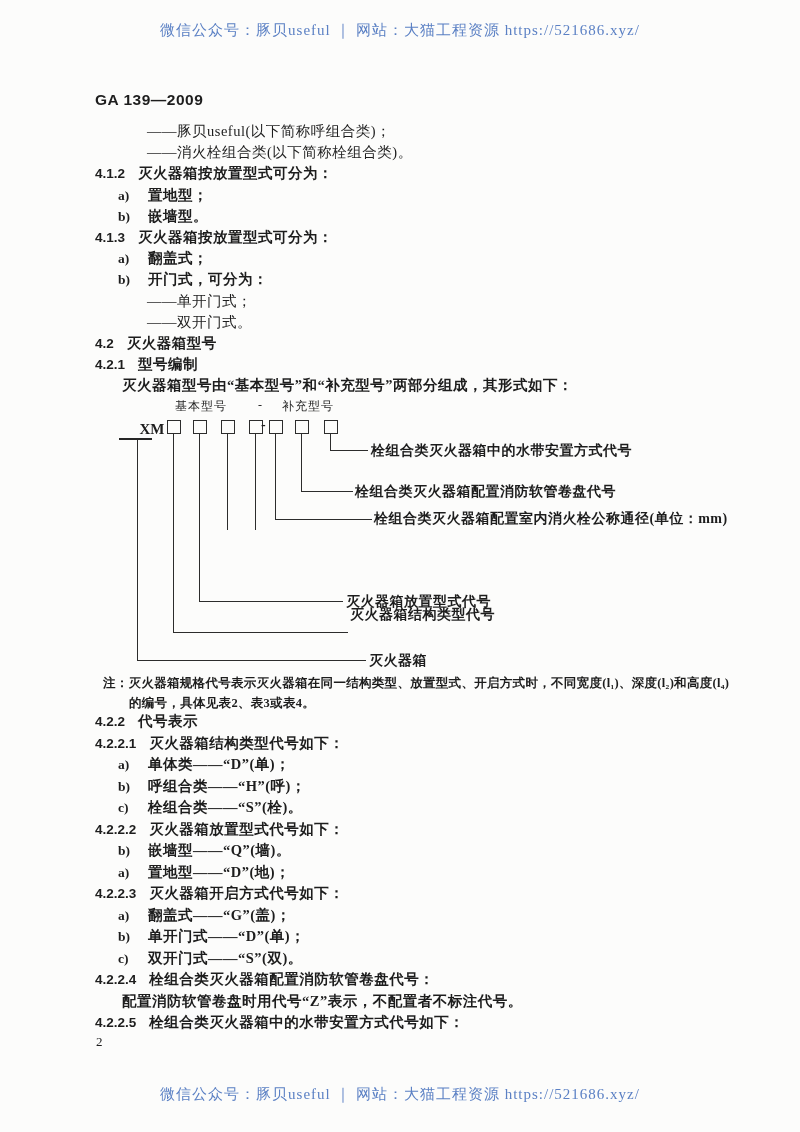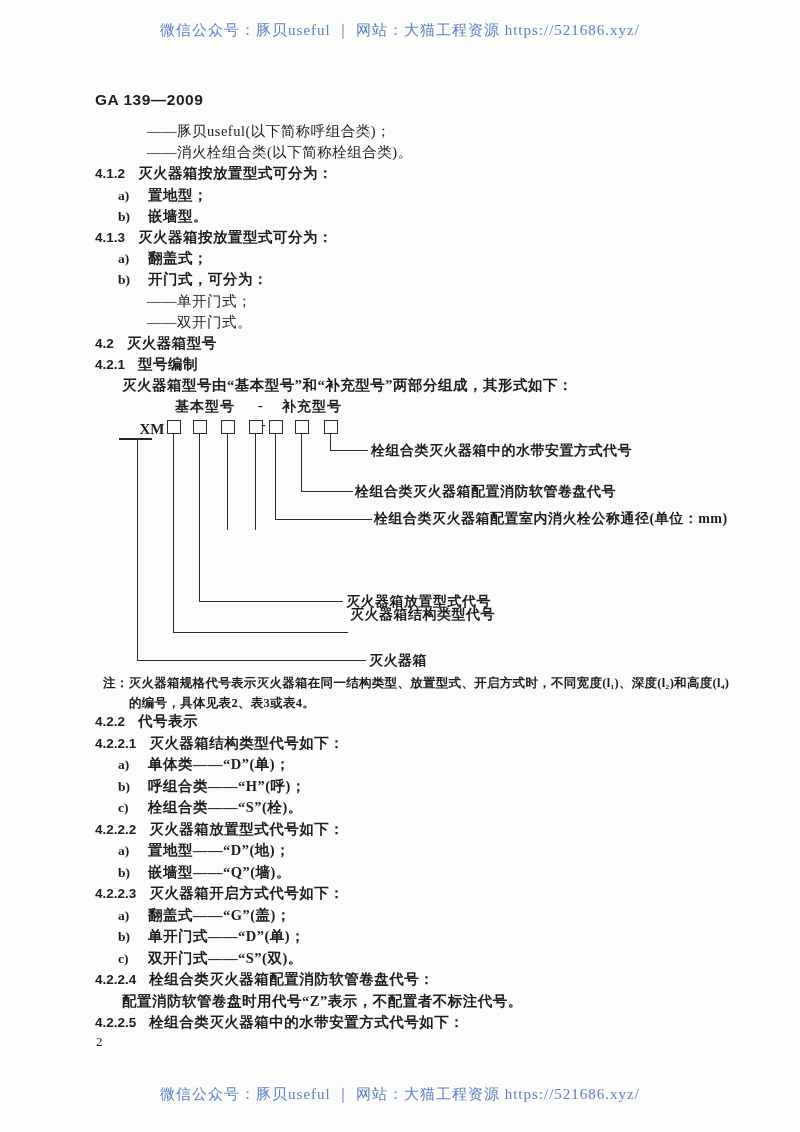--- a/index.html
+++ b/index.html
@@ -45,21 +45,21 @@
   .ln-dash{padding-left:52px;font-weight:700;}
   .ln-dash .txt{font-weight:400;}
   .ln-dash.regular .txt{font-weight:400;}
   .ln-para{padding-left:27px;}
   
   #diagram{position:absolute;top:398px;left:0;width:800px;height:278px;}
   #diagram .dlabel{
     position:absolute;font-size:14px;font-weight:700;
     letter-spacing:0.5px;white-space:nowrap;
   }
-  #diagram .head{position:absolute;top:0;font-size:14px;font-weight:700;letter-spacing:1px;}
+  #diagram .head{position:absolute;top:0;font-size:12px;font-weight:400;letter-spacing:1px;}
   #xm{
     position:absolute;left:121px;top:23px;width:30px;
     text-align:center;font-size:15px;font-weight:700;margin-left:16px;
   }
   .xm-underline{position:absolute;left:119px;top:40px;width:33px;height:1.5px;background:#262626;}
   .cbox{
     position:absolute;top:22px;width:12px;height:12px;
     border:1.6px solid #2c2c2c;background:transparent;
   }
   #box-sep{position:absolute;left:261px;top:19px;font-weight:700;font-size:14px;}
@@ -144,22 +144,22 @@
     <div class="cont">的编号，具体见表2、表3或表4。</div>
   </div>
 
   <div id="content-bottom" class="content">
       <div class="ln ln-section"><span class="num">4.2.2</span><span class="txt">代号表示</span></div>
       <div class="ln ln-section"><span class="num">4.2.2.1</span><span class="txt">灭火器箱结构类型代号如下：</span></div>
       <div class="ln ln-item"><span class="num">a)</span><span class="txt">单体类——“D”(单)；</span></div>
       <div class="ln ln-item"><span class="num">b)</span><span class="txt">呼组合类——“H”(呼)；</span></div>
       <div class="ln ln-item"><span class="num">c)</span><span class="txt">栓组合类——“S”(栓)。</span></div>
       <div class="ln ln-section"><span class="num">4.2.2.2</span><span class="txt">灭火器箱放置型式代号如下：</span></div>
+      <div class="ln ln-item"><span class="num">b)</span><span class="txt">嵌墙型——“Q”(墙)。</span></div>
       <div class="ln ln-item"><span class="num">a)</span><span class="txt">置地型——“D”(地)；</span></div>
-      <div class="ln ln-item"><span class="num">b)</span><span class="txt">嵌墙型——“Q”(墙)。</span></div>
       <div class="ln ln-section"><span class="num">4.2.2.3</span><span class="txt">灭火器箱开启方式代号如下：</span></div>
       <div class="ln ln-item"><span class="num">a)</span><span class="txt">翻盖式——“G”(盖)；</span></div>
       <div class="ln ln-item"><span class="num">b)</span><span class="txt">单开门式——“D”(单)；</span></div>
       <div class="ln ln-item"><span class="num">c)</span><span class="txt">双开门式——“S”(双)。</span></div>
       <div class="ln ln-section"><span class="num">4.2.2.4</span><span class="txt">栓组合类灭火器箱配置消防软管卷盘代号：</span></div>
       <div class="ln ln-para"><span class="txt">配置消防软管卷盘时用代号“Z”表示，不配置者不标注代号。</span></div>
       <div class="ln ln-section"><span class="num">4.2.2.5</span><span class="txt">栓组合类灭火器箱中的水带安置方式代号如下：</span></div>
     </div>
 
   <div id="page-num">2</div>

